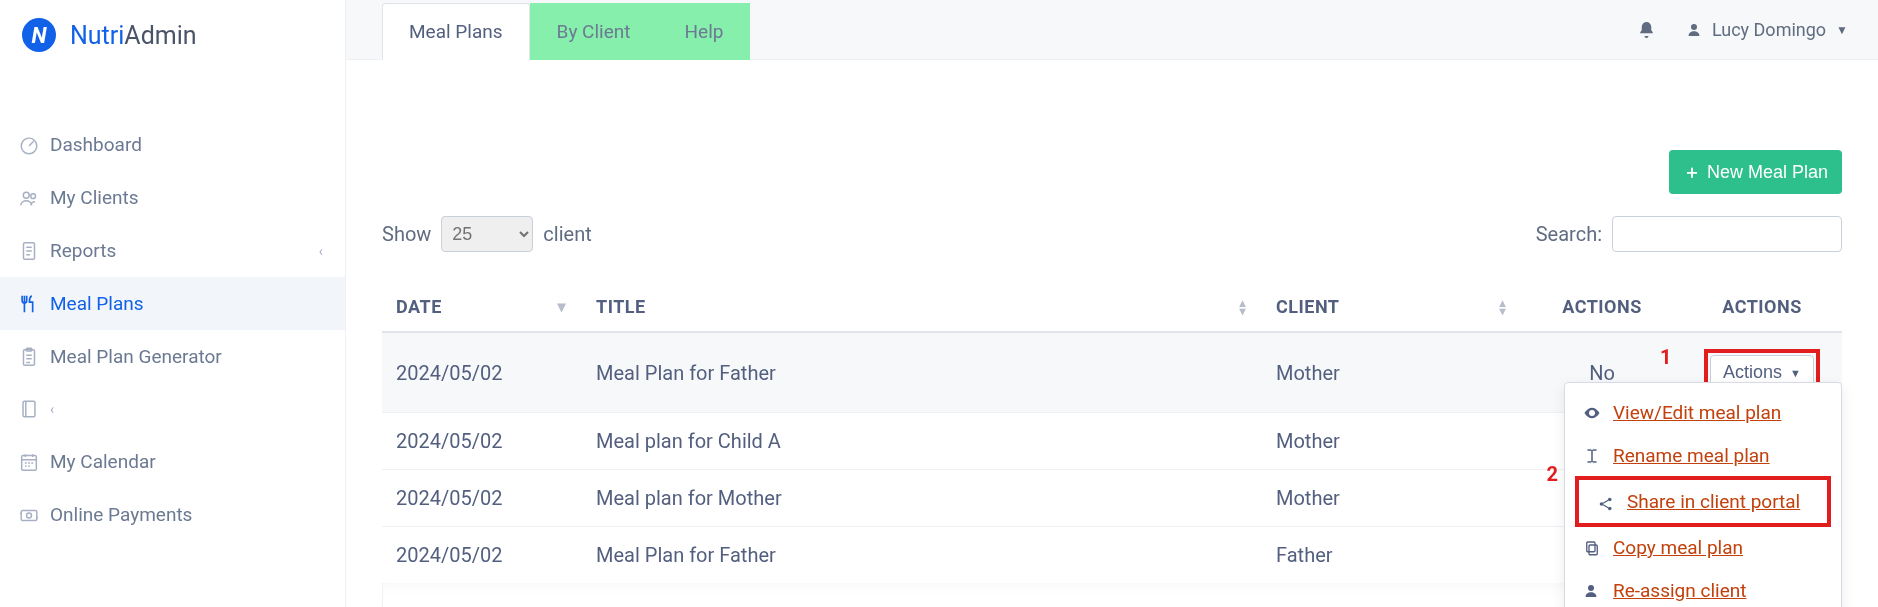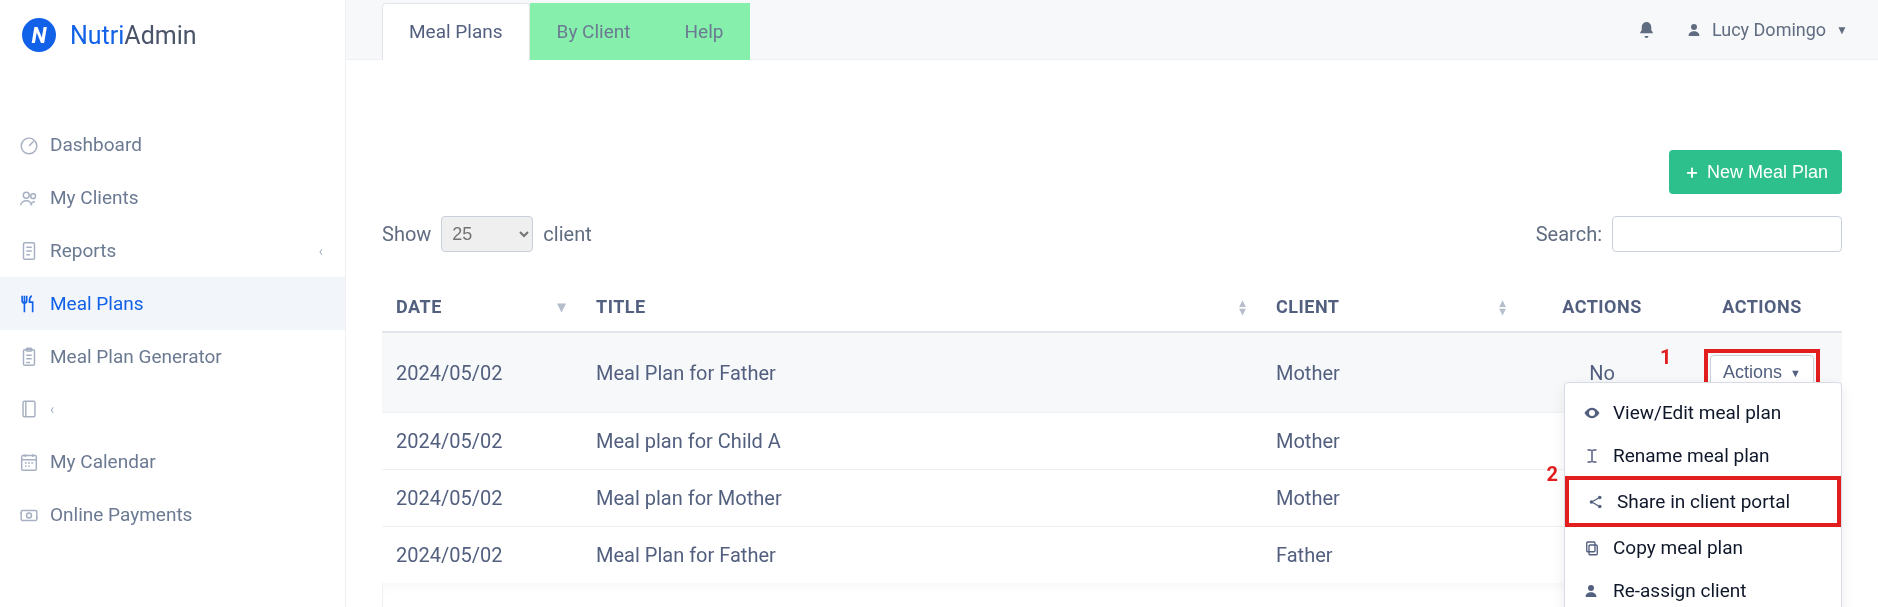--- a/index.html
+++ b/index.html
@@ -198,27 +198,29 @@
     width:278px;
     background:#fff;
     border:1px solid #d6dbe5;
     border-radius:4px;
     box-shadow:0 4px 14px rgba(0,0,0,.08);
     padding:8px 0;
     z-index:20;
   }
   .dropdown .item{
     display:flex; align-items:center; gap:10px;
-    padding:10px 18px; font-size:19px; color:#0f172a;
+    padding:10px 18px; font-size:19px; color:#c2410c;
     cursor:pointer;
+    text-decoration:underline;
   }
   .dropdown .item .mi{ width:20px; text-align:center; color:#525F7F; }
   .dropdown .item.highlight{
     border:4px solid #E11D1D;
-    margin:-1px 0;
+    margin:-1px 10px;
+    align-items:flex-end;
   }
 
   
   .bottom-strip{
     margin-top:0px;
     height:60px;
     border:1px solid #eef0f4;
     border-top:none;
     background:#fff;
     box-shadow: inset 0 12px 18px -14px rgba(0,0,0,.06);

